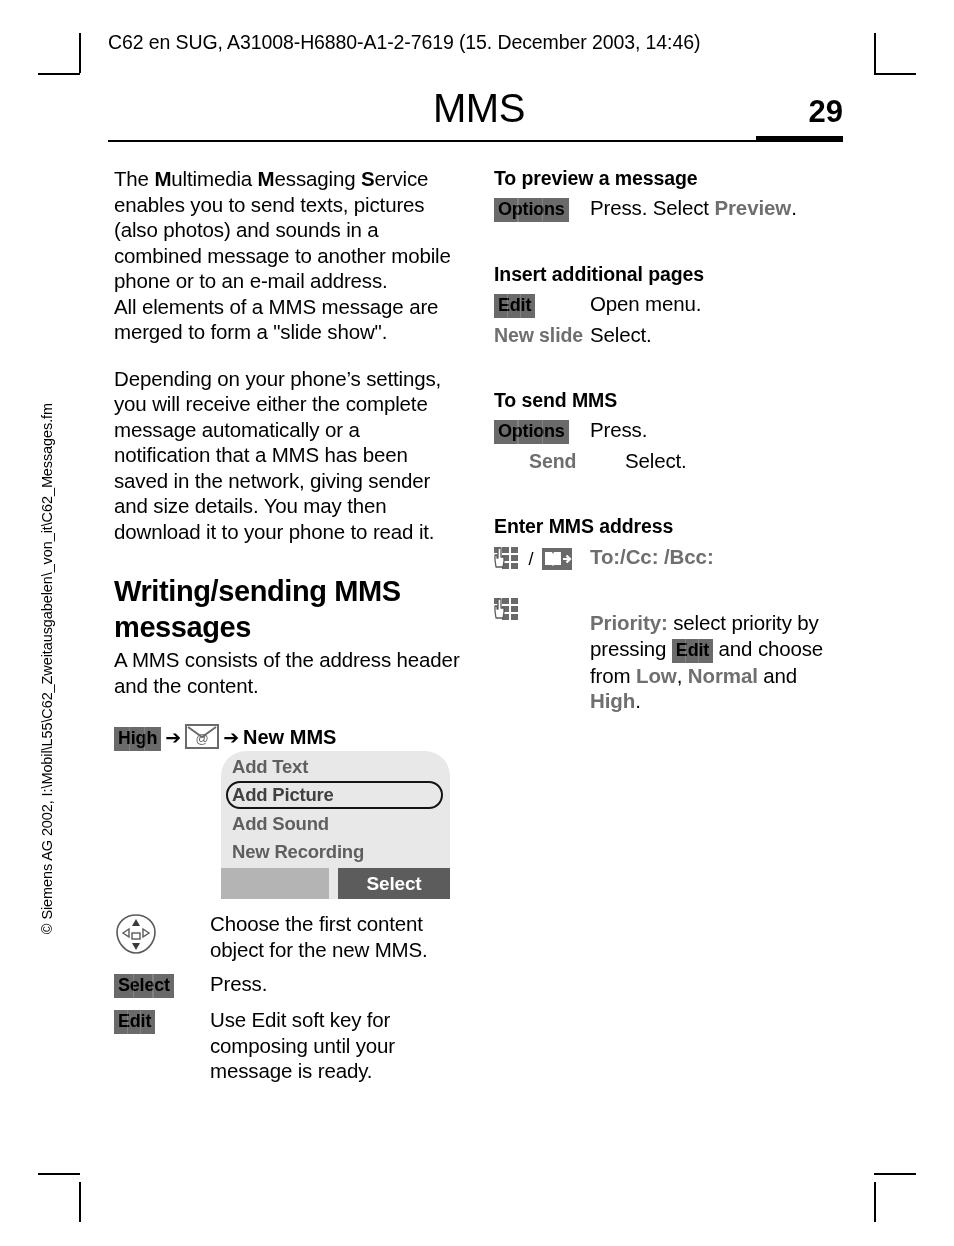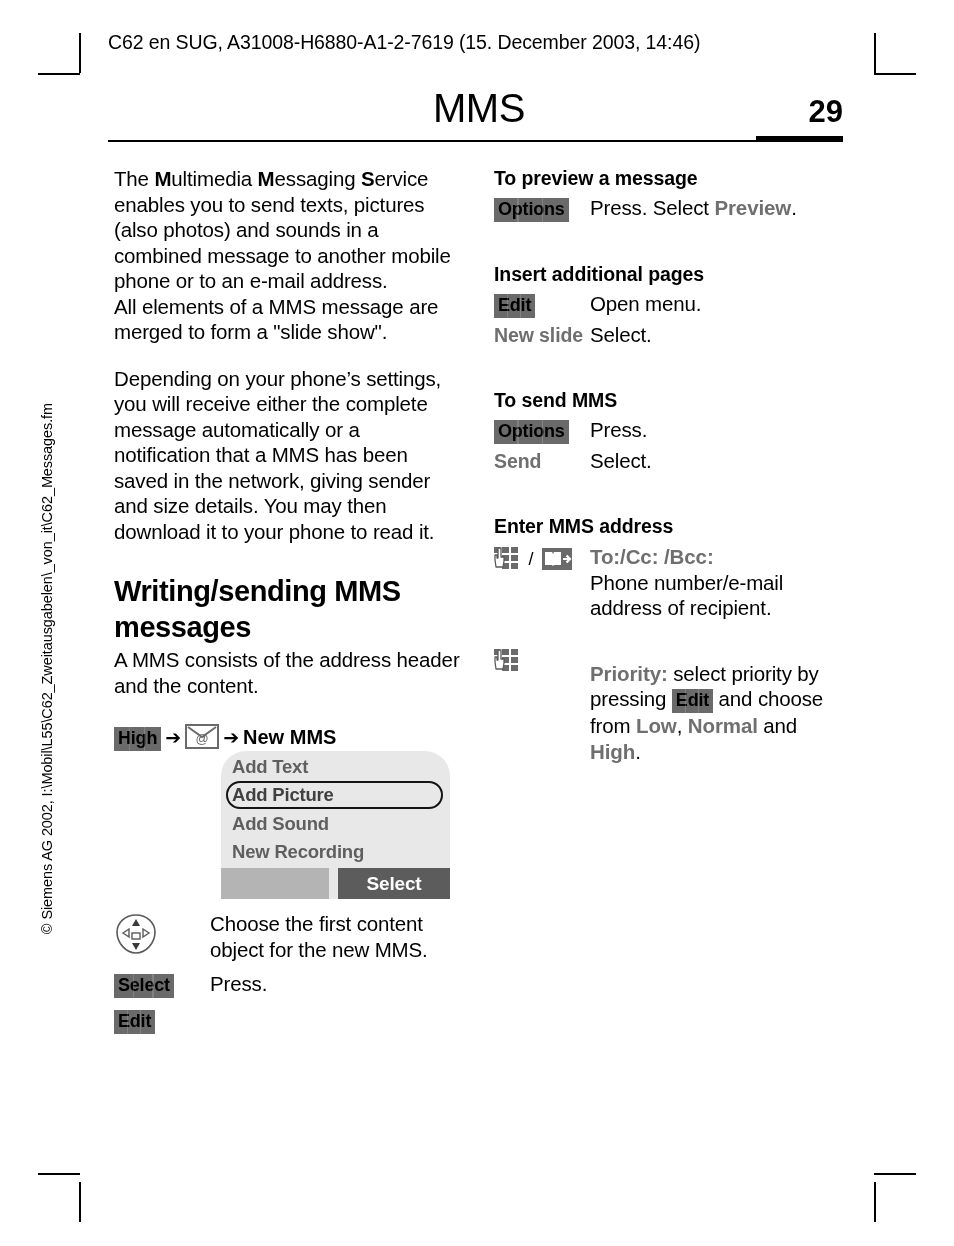--- a/index.html
+++ b/index.html
@@ -340,20 +340,21 @@
     <div class="desc">Choose the first content object for the new MMS.</div>
   </div>
 
   <div class="row" style="margin-top:9px;">
     <div class="lead"><span class="key">Select</span></div>
     <div class="desc">Press.</div>
   </div>
 
   <div class="row" style="margin-top:9px;">
     <div class="lead"><span class="key">Edit</span></div>
+    <div class="desc">Use Edit soft key for composing until your message is ready.</div>
   </div>
 </div>
 
 <div class="col col-right">
 
   <h3 class="sub">To preview a message</h3>
   <div class="row">
     <div class="lead"><span class="key">Options</span></div>
     <div class="desc"><span>Press. Select </span><span class="mi">Preview</span><span>.</span></div>
   </div>
@@ -366,21 +367,21 @@
   <div class="row" style="margin-top:4px;">
     <div class="lead"><span class="mi">New slide</span></div>
     <div class="desc">Select.</div>
   </div>
 
   <h3 class="sub spaced">To send MMS</h3>
   <div class="row">
     <div class="lead"><span class="key">Options</span></div>
     <div class="desc">Press.</div>
   </div>
-  <div class="row" style="margin-top:4px;">
+  <div class="row" style="margin-top:4px;margin-left:35px;">
     <div class="lead"><span class="mi">Send</span></div>
     <div class="desc">Select.</div>
   </div>
 
   <h3 class="sub spaced">Enter MMS address</h3>
 
   <div class="addr-block">
 
     <div class="addr-row">
       <div class="icons">
@@ -397,21 +398,20 @@
         <span class="slash">/</span>
         <svg class="icon-inline" width="30" height="22" viewBox="0 0 30 22">
           <rect x="0" y="0" width="30" height="22" fill="#6a6a6a"></rect>
           <path d="M3 4 L10 4 L11 6 L11 18 L10 17 L3 17 Z" fill="#ffffff"></path>
           <path d="M19 4 L12 4 L11 6 L11 18 L12 17 L19 17 Z" fill="#ffffff"></path>
           <path d="M21 11 L27 11 M24.5 7.5 L28 11 L24.5 14.5" fill="none" stroke="#ffffff" stroke-width="2.2"></path>
         </svg>
       </div>
       <div class="txt">
         <span class="mi">To:/Cc: /Bcc:</span><br>
-        <span>Phone number/e-mail address of recipient.</span>
       </div>
     </div>
 
     <div class="addr-row second">
       <div class="icons">
         <svg class="icon-inline" width="26" height="23" viewBox="0 0 26 23">
           <rect x="8" y="0" width="7" height="6" fill="#6a6a6a"></rect>
           <rect x="17" y="0" width="7" height="6" fill="#6a6a6a"></rect>
           <rect x="8" y="8" width="7" height="6" fill="#6a6a6a"></rect>
           <rect x="17" y="8" width="7" height="6" fill="#6a6a6a"></rect>

